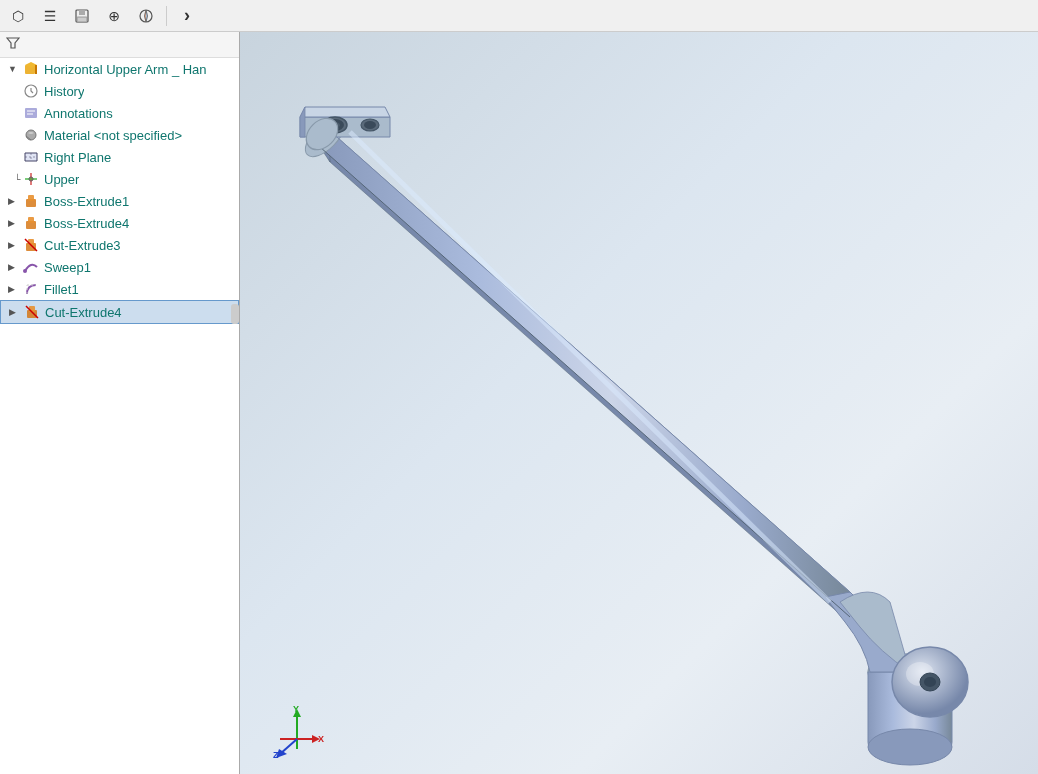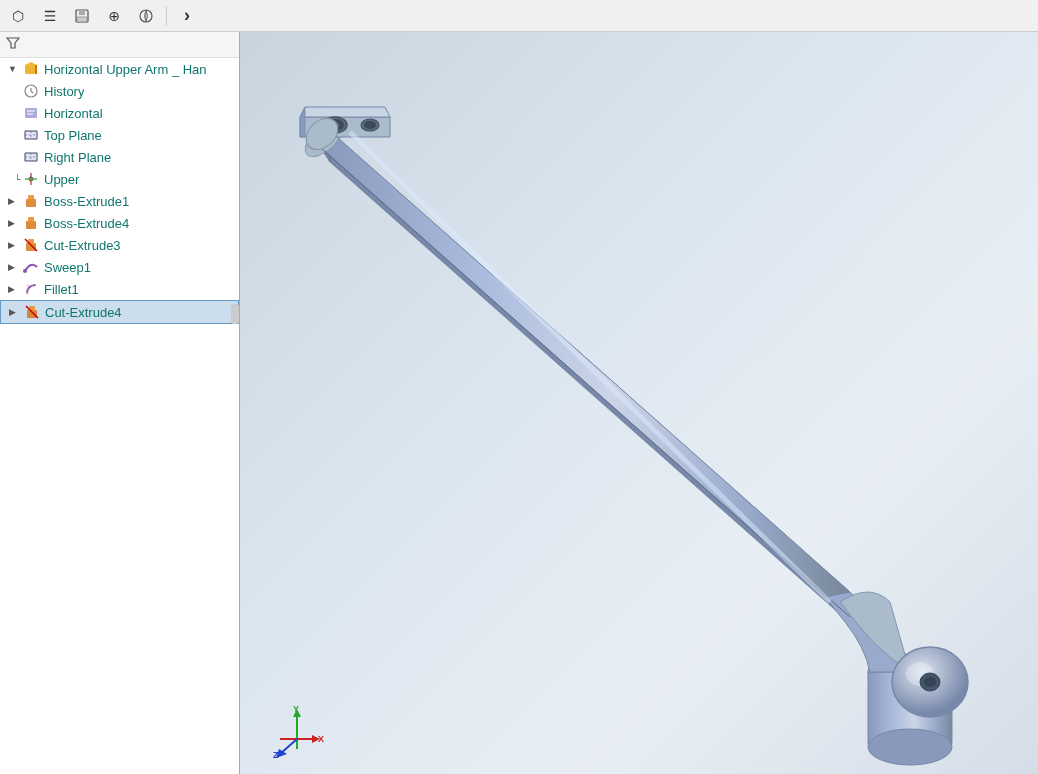--- a/index.html
+++ b/index.html
@@ -190,36 +190,36 @@
 
     <div class="tree-item indent-1">
       <span class="expand-arrow"></span>
       <span class="item-icon icon-annotations">
         <svg width="16" height="16" viewBox="0 0 16 16">
           <rect x="2" y="3" width="12" height="10" rx="1" fill="#8888cc" opacity="0.7"></rect>
           <line x1="4" y1="6" x2="12" y2="6" stroke="white" stroke-width="1"></line>
           <line x1="4" y1="9" x2="10" y2="9" stroke="white" stroke-width="1"></line>
         </svg>
       </span>
-      <span class="item-label">Horizontal</span>
-    </div>
-
-
+      <span class="item-label">Annotations</span>
+    </div>
 
     <div class="tree-item indent-1">
       <span class="expand-arrow"></span>
       <span class="item-icon">
-        <svg width="16" height="14" viewBox="0 0 16 14">
-          <path d="M2 3 L14 3 L14 11 L2 11 Z" fill="rgba(100,120,200,0.2)" stroke="#446" stroke-width="1"></path>
-          <line x1="8" y1="3" x2="8" y2="11" stroke="#446" stroke-width="0.5" stroke-dasharray="2,2"></line>
-          <line x1="2" y1="7" x2="14" y2="7" stroke="#446" stroke-width="0.5" stroke-dasharray="2,2"></line>
-        </svg>
-      </span>
-      <span class="item-label">Top Plane</span>
-    </div>
+        <svg width="16" height="16" viewBox="0 0 16 16">
+          <circle cx="8" cy="8" r="5" fill="#aaa" stroke="#777" stroke-width="1"></circle>
+          <path d="M5 6 Q8 4 11 6 Q8 8 5 6Z" fill="#ddd" opacity="0.7"></path>
+          <line x1="3" y1="9" x2="8" y2="13" stroke="#777" stroke-width="1"></line>
+        </svg>
+      </span>
+      <span class="item-label">Material &lt;not specified&gt;</span>
+    </div>
+
+
 
     <div class="tree-item indent-1">
       <span class="expand-arrow"></span>
       <span class="item-icon">
         <svg width="16" height="14" viewBox="0 0 16 14">
           <path d="M2 3 L14 3 L14 11 L2 11 Z" fill="rgba(100,120,200,0.2)" stroke="#446" stroke-width="1"></path>
           <line x1="8" y1="3" x2="8" y2="11" stroke="#446" stroke-width="0.5" stroke-dasharray="2,2"></line>
           <line x1="2" y1="7" x2="14" y2="7" stroke="#446" stroke-width="0.5" stroke-dasharray="2,2"></line>
         </svg>
       </span>

